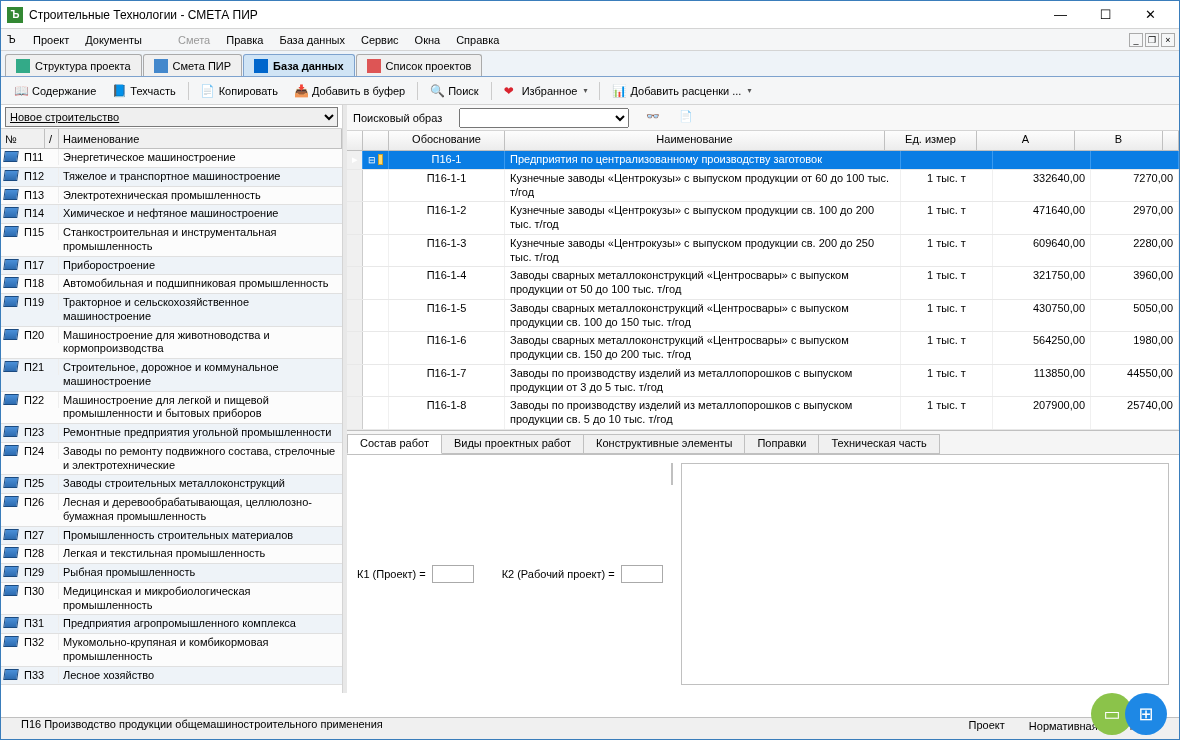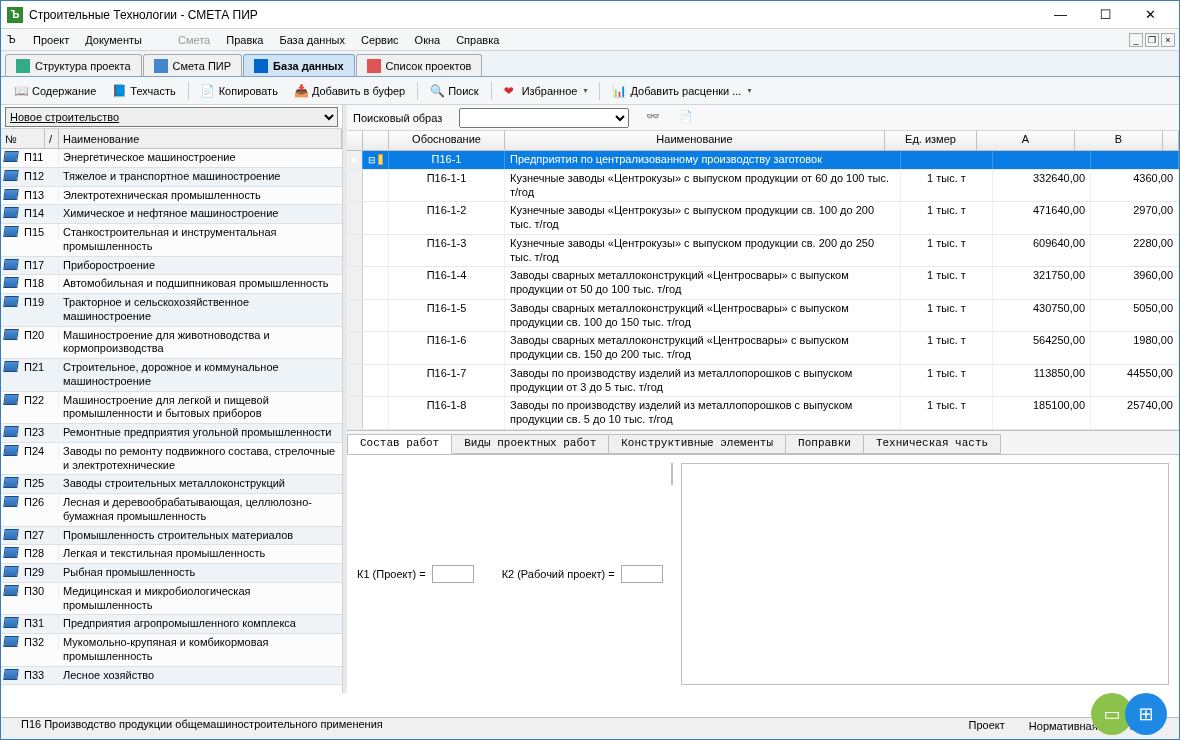--- a/index.html
+++ b/index.html
@@ -54,21 +54,21 @@
 .grid-row.sel .gc { border-right-color: #3a9af0; }
 .gc.c-mark { width: 16px; text-align: center; background: #f0f0f0; border-right: 1px solid #ccc; }
 .gc.c-tree { width: 26px; display: flex; align-items: center; justify-content: center; }
 .gc.c-obos { width: 116px; text-align: center; }
 .gc.c-name { flex: 1; line-height: 1.25; }
 .gc.c-ed { width: 92px; text-align: center; }
 .gc.c-a { width: 98px; text-align: right; }
 .gc.c-b { width: 88px; text-align: right; }
 .folder-icon { width: 14px; height: 11px; background: #ffd96b; border: 1px solid #c8a030; display: inline-block; }
 .detail-tabs { height: 24px; background: #f5f5f5; display: flex; align-items: flex-end; padding-top: 4px; border-bottom: 1px solid #c0c0c0; }
-.detail-tab { height: 20px; padding: 2px 12px; border: 1px solid #c0c0c0; background: #f0f0f0; cursor: pointer; margin-right: -1px; position: relative; font-family: Liberation Mono, monospace; }
+.detail-tab { height: 20px; padding: 2px 12px; border: 1px solid #c0c0c0; background: #f0f0f0; cursor: pointer; margin-right: -1px; position: relative; }
 .detail-tab.active { background: #fff; border-bottom-color: #fff; z-index: 1; }
 .detail-body { flex: 1; padding: 8px 10px; display: flex; flex-direction: row; gap: 8px; }
 .k-row { display: flex; align-items: center; gap: 6px; }
 .k-row input { width: 42px; height: 18px; border: 1px solid #aaa; }
 .list-box { height: 22px; border: 1px solid #c0c0c0; background: linear-gradient(#f9f9f9,#eee); }
 .big-box { flex: 1; border: 1px solid #c0c0c0; background: #fff; }
 .statusbar { height: 22px; background: #f0f0f0; border-top: 1px solid #c0c0c0; display: flex; align-items: flex-start; padding: 0 20px; font-size: 11px; margin-top: 24px; }
 .statusbar .sb-right { margin-left: auto; display: flex; gap: 24px; align-items: center; }
 .flag { width: 18px; height: 12px; background: linear-gradient(to bottom, #fff 33%, #0039a6 33%, #0039a6 66%, #d52b1e 66%); border: 1px solid #888; display: inline-block; }
 .splitter { width: 4px; background: #e8e8e8; cursor: col-resize; }
@@ -371,21 +371,21 @@
               <div class="gc c-a"></div>
               <div class="gc c-b"></div>
             </div>
             <div class="grid-row">
               <div class="gc c-mark"></div>
               <div class="gc c-tree"></div>
               <div class="gc c-obos">П16-1-1</div>
               <div class="gc c-name">Кузнечные заводы «Центрокузы» с выпуском продукции от 60 до 100 тыс. т/год</div>
               <div class="gc c-ed">1 тыс. т</div>
               <div class="gc c-a">332640,00</div>
-              <div class="gc c-b">4360,00</div>
+              <div class="gc c-b">7270,00</div>
             </div>
             <div class="grid-row">
               <div class="gc c-mark"></div>
               <div class="gc c-tree"></div>
               <div class="gc c-obos">П16-1-2</div>
               <div class="gc c-name">Кузнечные заводы «Центрокузы» с выпуском продукции св. 100 до 200 тыс. т/год</div>
               <div class="gc c-ed">1 тыс. т</div>
               <div class="gc c-a">471640,00</div>
               <div class="gc c-b">2970,00</div>
             </div>
@@ -433,21 +433,21 @@
               <div class="gc c-ed">1 тыс. т</div>
               <div class="gc c-a">113850,00</div>
               <div class="gc c-b">44550,00</div>
             </div>
             <div class="grid-row">
               <div class="gc c-mark"></div>
               <div class="gc c-tree"></div>
               <div class="gc c-obos">П16-1-8</div>
               <div class="gc c-name">Заводы по производству изделий из металлопорошков с выпуском продукции св. 5 до 10 тыс. т/год</div>
               <div class="gc c-ed">1 тыс. т</div>
-              <div class="gc c-a">185100,00</div>
+              <div class="gc c-a">207900,00</div>
               <div class="gc c-b">25740,00</div>
             </div>
             <div class="grid-row">
               <div class="gc c-mark"></div>
               <div class="gc c-tree"></div>
               <div class="gc c-obos">П16-1-9</div>
               <div class="gc c-name">Заводы по производству изделий из металлопорошков с выпуском продукции св. 10 до 20 тыс. т/год</div>
               <div class="gc c-ed">1 тыс. т</div>
               <div class="gc c-a">272200,00</div>
               <div class="gc c-b">19310,00</div>

